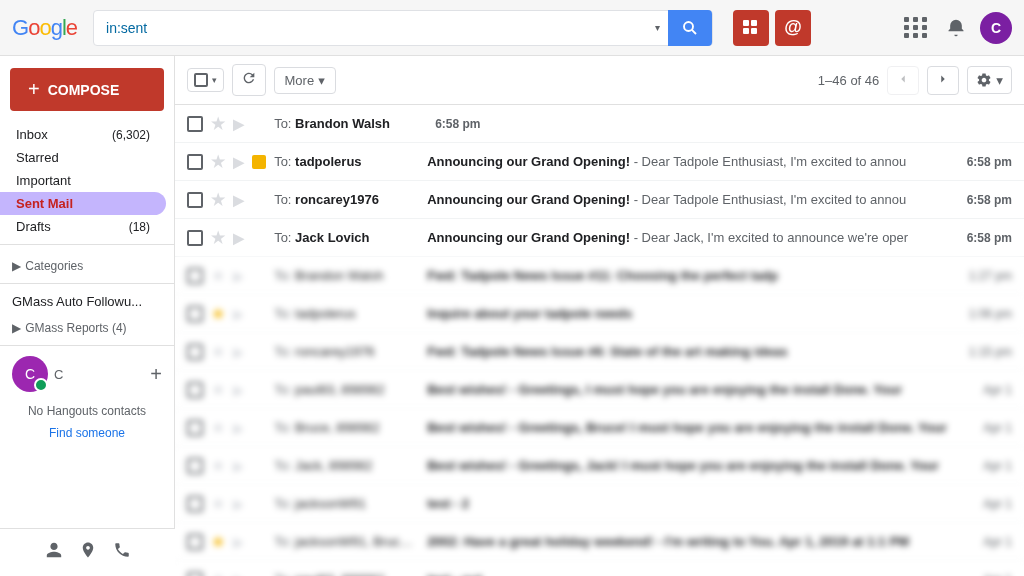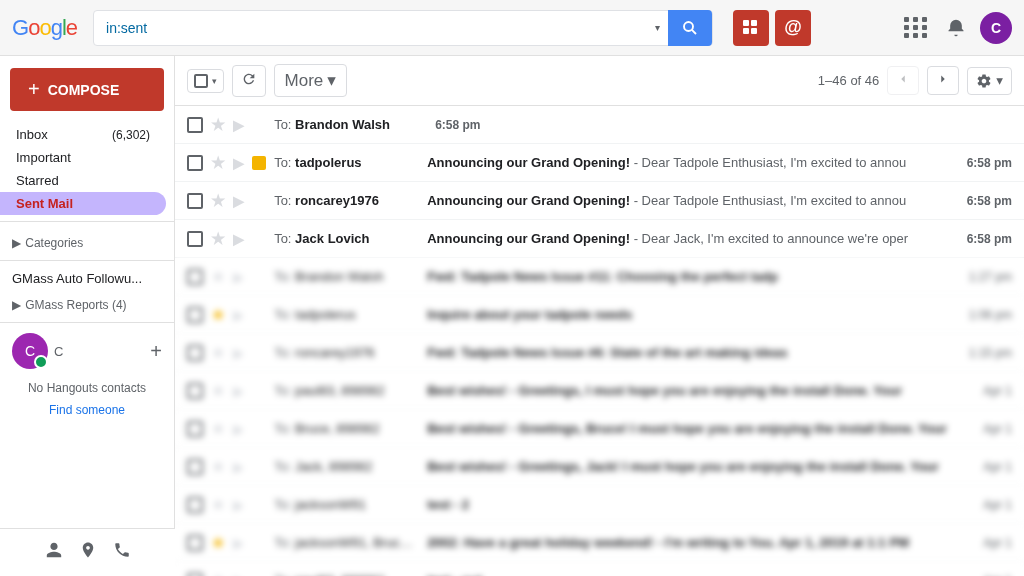--- a/index.html
+++ b/index.html
@@ -306,21 +306,21 @@
       color: #5f6368;
       font-size: 16px;
     }
     .more-btn {
       border: 1px solid #dadce0;
       border-radius: 4px;
       background: white;
       padding: 5px 10px;
       cursor: pointer;
       color: #5f6368;
-      font-size: 17px;
+      font-size: 13px;
       display: flex;
       align-items: center;
       gap: 4px;
     }
     .pagination {
       margin-left: auto;
       display: flex;
       align-items: center;
       gap: 8px;
       font-size: 13px;
@@ -476,27 +476,31 @@
     <button class="compose-btn">
       <span class="compose-plus">+</span>
       <span>COMPOSE</span>
     </button>
 
     <div class="nav-item">
       <span class="nav-label">Inbox</span>
       <span class="nav-count">(6,302)</span>
     </div>
     <div class="nav-item">
+      <span class="nav-label">Starred</span>
+    </div>
+    <div class="nav-item">
       <span class="nav-label">Important</span>
-    </div>
-    <div class="nav-item">
-      <span class="nav-label">Starred</span>
     </div>
     <div class="nav-item active">
       <span class="nav-label">Sent Mail</span>
+    </div>
+    <div class="nav-item">
+      <span class="nav-label">Drafts</span>
+      <span class="nav-count">(18)</span>
     </div>
 
     <div class="sidebar-divider"></div>
 
     <div class="nav-section">
       <span>▶</span>
       <span>Categories</span>
     </div>
 
     <div class="sidebar-divider"></div>

